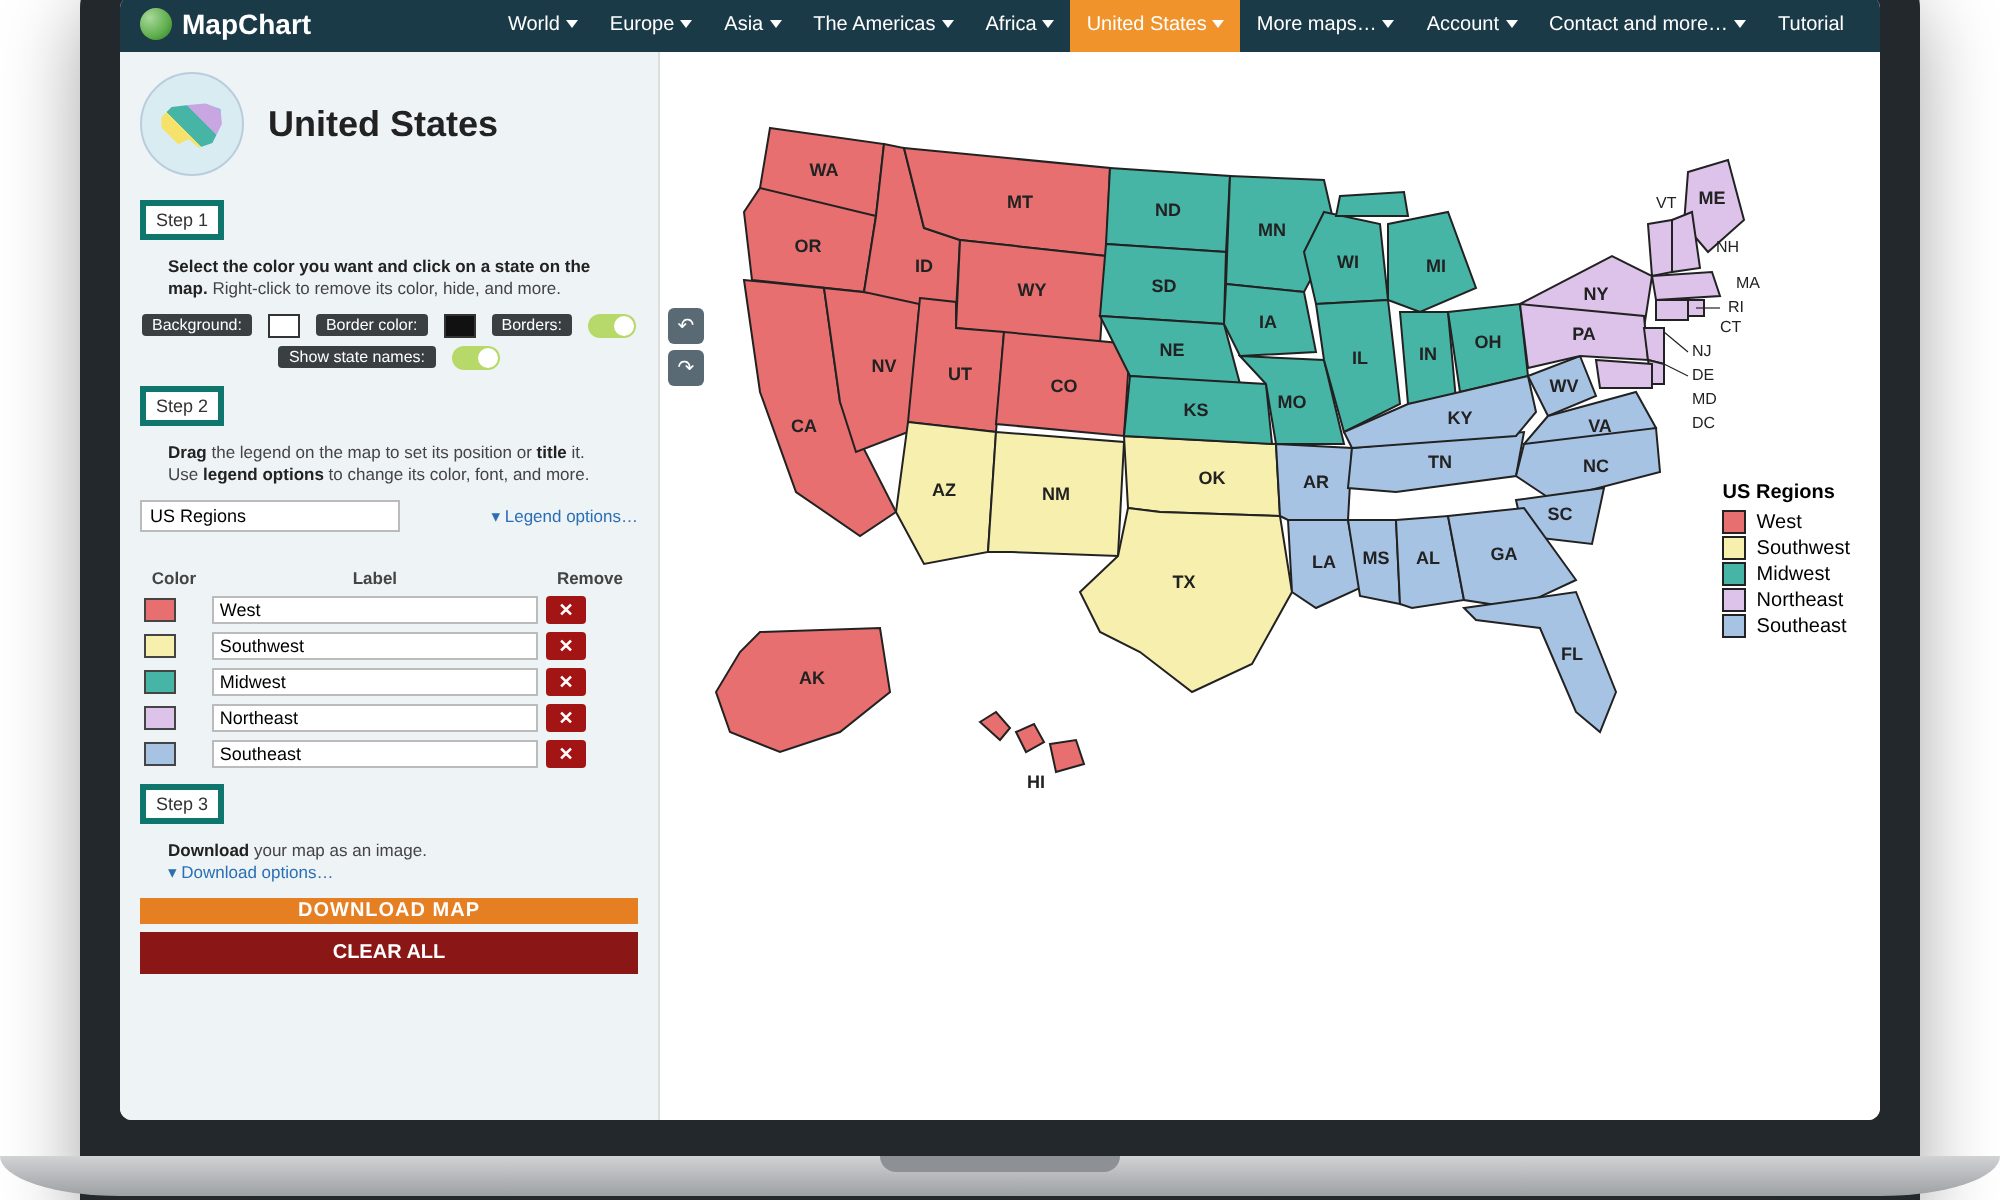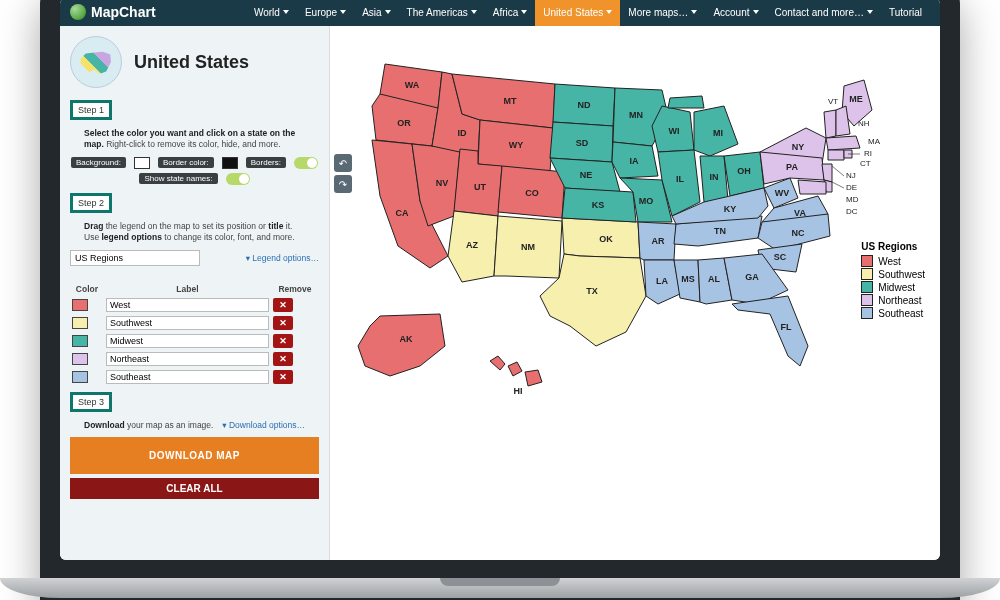--- a/index.html
+++ b/index.html
@@ -53,21 +53,21 @@
   .toggle.on::after { left:13px; }
   .darkpill { background:#3a3f42; color:#fff; padding:1px 5px; border-radius:2px; font-size:8px; }
   .legend-input { width:130px; padding:2px 4px; border:1px solid #bbb; font-size:9px; }
   .link { color:#2a6fb5; font-size:8.5px; cursor:pointer; }
   .legend-table { width:100%; border-collapse:collapse; margin-top:16px; }
   .legend-table th { font-size:8.5px; font-weight:600; padding:2px; color:#444; }
   .legend-table td { padding:2px; }
   .lg-sw { width:16px; height:12px; border:1px solid #444; }
   .lg-inp { width:100%; padding:1px 3px; border:1px solid #bbb; font-size:9px; }
   .rm-btn { background:#a31515; color:#fff; border:none; width:20px; height:14px; font-size:9px; font-weight:bold; cursor:pointer; border-radius:2px; }
-  .dl-btn { display:block; width:100%; padding:13px; background:#e67e22; color:#fff; border:none; font-size:10px; font-weight:700; letter-spacing:.5px; margin-top:6px; cursor:pointer; }
+  .dl-btn { display:block; width:100%; padding:1px; background:#e67e22; color:#fff; border:none; font-size:10px; font-weight:700; letter-spacing:.5px; margin-top:6px; cursor:pointer; }
   .clr-btn { display:block; width:100%; padding:5px; background:#8a1616; color:#fff; border:none; font-size:10px; font-weight:700; margin-top:4px; cursor:pointer; }
   .maparea { flex:1; position:relative; background:#fff; }
   .util-btns { position:absolute; left:4px; top:128px; display:flex; flex-direction:column; gap:3px; }
   .util-btn { width:18px; height:18px; background:#5a6a74; color:#fff; border-radius:3px; display:flex; align-items:center; justify-content:center; font-size:10px; cursor:pointer; }
   svg.usmap { position:absolute; left:20px; top:20px; }
   .state { stroke:#222; stroke-width:1; }
   .st-label { font-size:9px; font-weight:600; fill:#222; text-anchor:middle; pointer-events:none; }
   .ext-label { font-size:8px; fill:#222; }
   .legend-box { position:absolute; right:15px; top:215px; font-size:10px; }
   .legend-title { font-weight:700; margin-bottom:3px; }
@@ -193,21 +193,21 @@
                 <td>
                   <div class="lg-sw" style="background:#a7c3e4"></div>
                 </td>
                 <td><input class="lg-inp" value="Southeast" style=""></td>
                 <td><button class="rm-btn">✕</button></td>
               </tr>
         </tbody>
           </table>
 
         <div class="step-hdr" style="margin-top:6px">Step 3</div>
-        <div class="help" style="display:flex;justify-content:space-between;align-items:flex-start;">
+        <div class="help" style="display:flex;justify-content:space-between;align-items:flex-start;flex-direction:column;">
           <span><b>Download</b><span> your map as an image.</span></span>
           <span class="link">▾ <span>Download options…</span></span>
         </div>
         <button class="dl-btn">DOWNLOAD MAP</button>
         <button class="clr-btn">CLEAR ALL</button>
       </div>
 
       <div class="maparea">
         <div class="util-btns">
           <div class="util-btn">↶</div>

